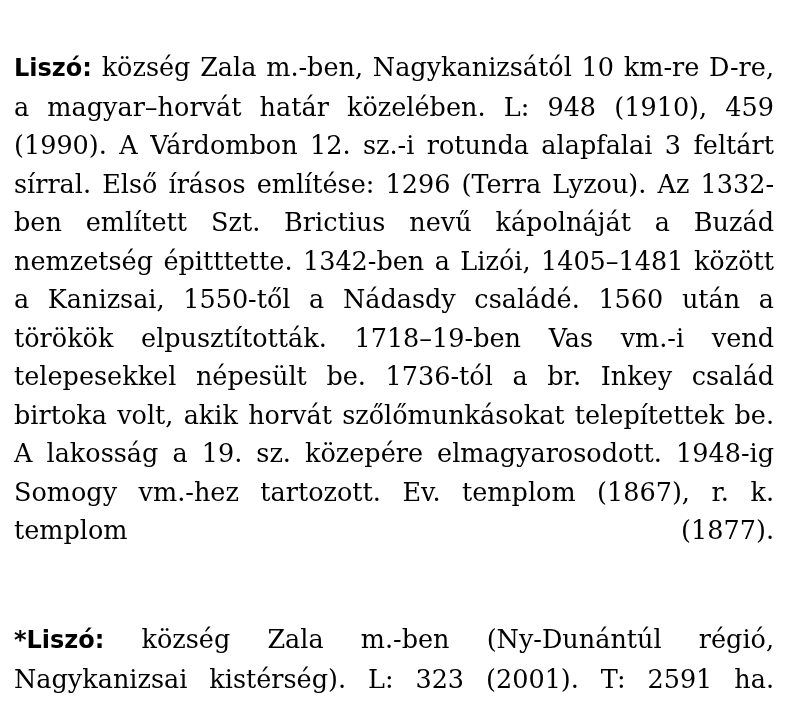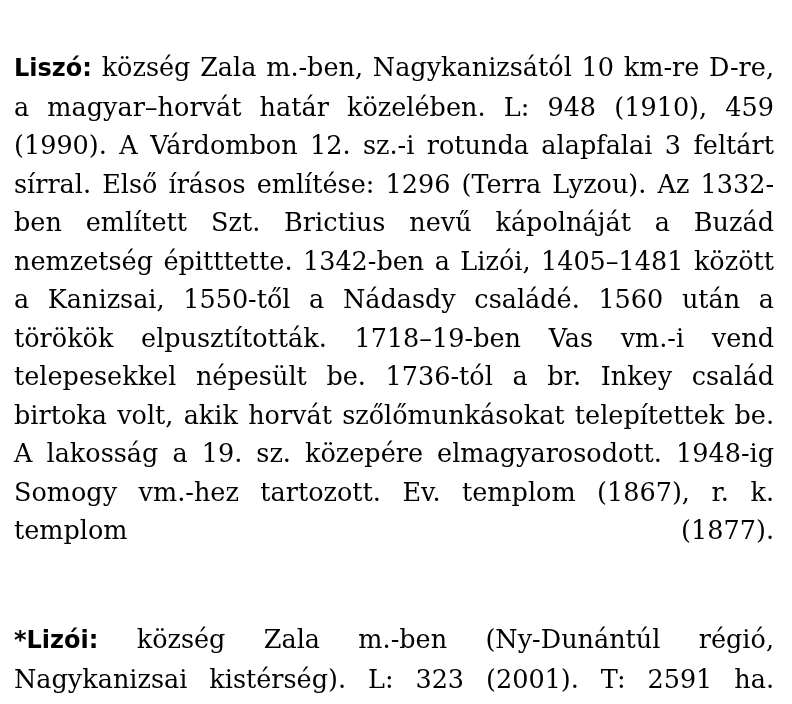--- a/index.html
+++ b/index.html
@@ -53,17 +53,17 @@
 <body>
 
 <div class="page">
 
   <p class="entry">
     <span class="headword">Liszó:</span>
     <span class="body-text">község Zala m.-ben, Nagykanizsától 10 km-re D-re, a magyar–horvát határ közelében. L: 948 (1910), 459 (1990). A Várdombon 12. sz.-i rotunda alapfalai 3 feltárt sírral. Első írásos említése: 1296 (Terra Lyzou). Az 1332-ben említett Szt. Brictius nevű kápolnáját a Buzád nemzetség épitttette. 1342-ben a Lizói, 1405–1481 között a Kanizsai, 1550-től a Nádasdy családé. 1560 után a törökök elpusztították. 1718–19-ben Vas vm.-i vend telepesekkel népesült be. 1736-tól a br. Inkey család birtoka volt, akik horvát szőlőmunkásokat telepítettek be. A lakosság a 19. sz. közepére elmagyarosodott. 1948-ig Somogy vm.-hez tartozott. Ev. templom (1867), r. k. templom (1877).</span>
   </p>
 
   <p class="entry">
-    <span class="headword">*Lizói:</span>
+    <span class="headword">*Liszó:</span>
     <span class="body-text">község Zala m.-ben (Ny-Dunántúl régió, Nagykanizsai kistérség). L: 323 (2001). T: 2591 ha.</span>
   </p>
 
 </div>
 
 </body></html>

